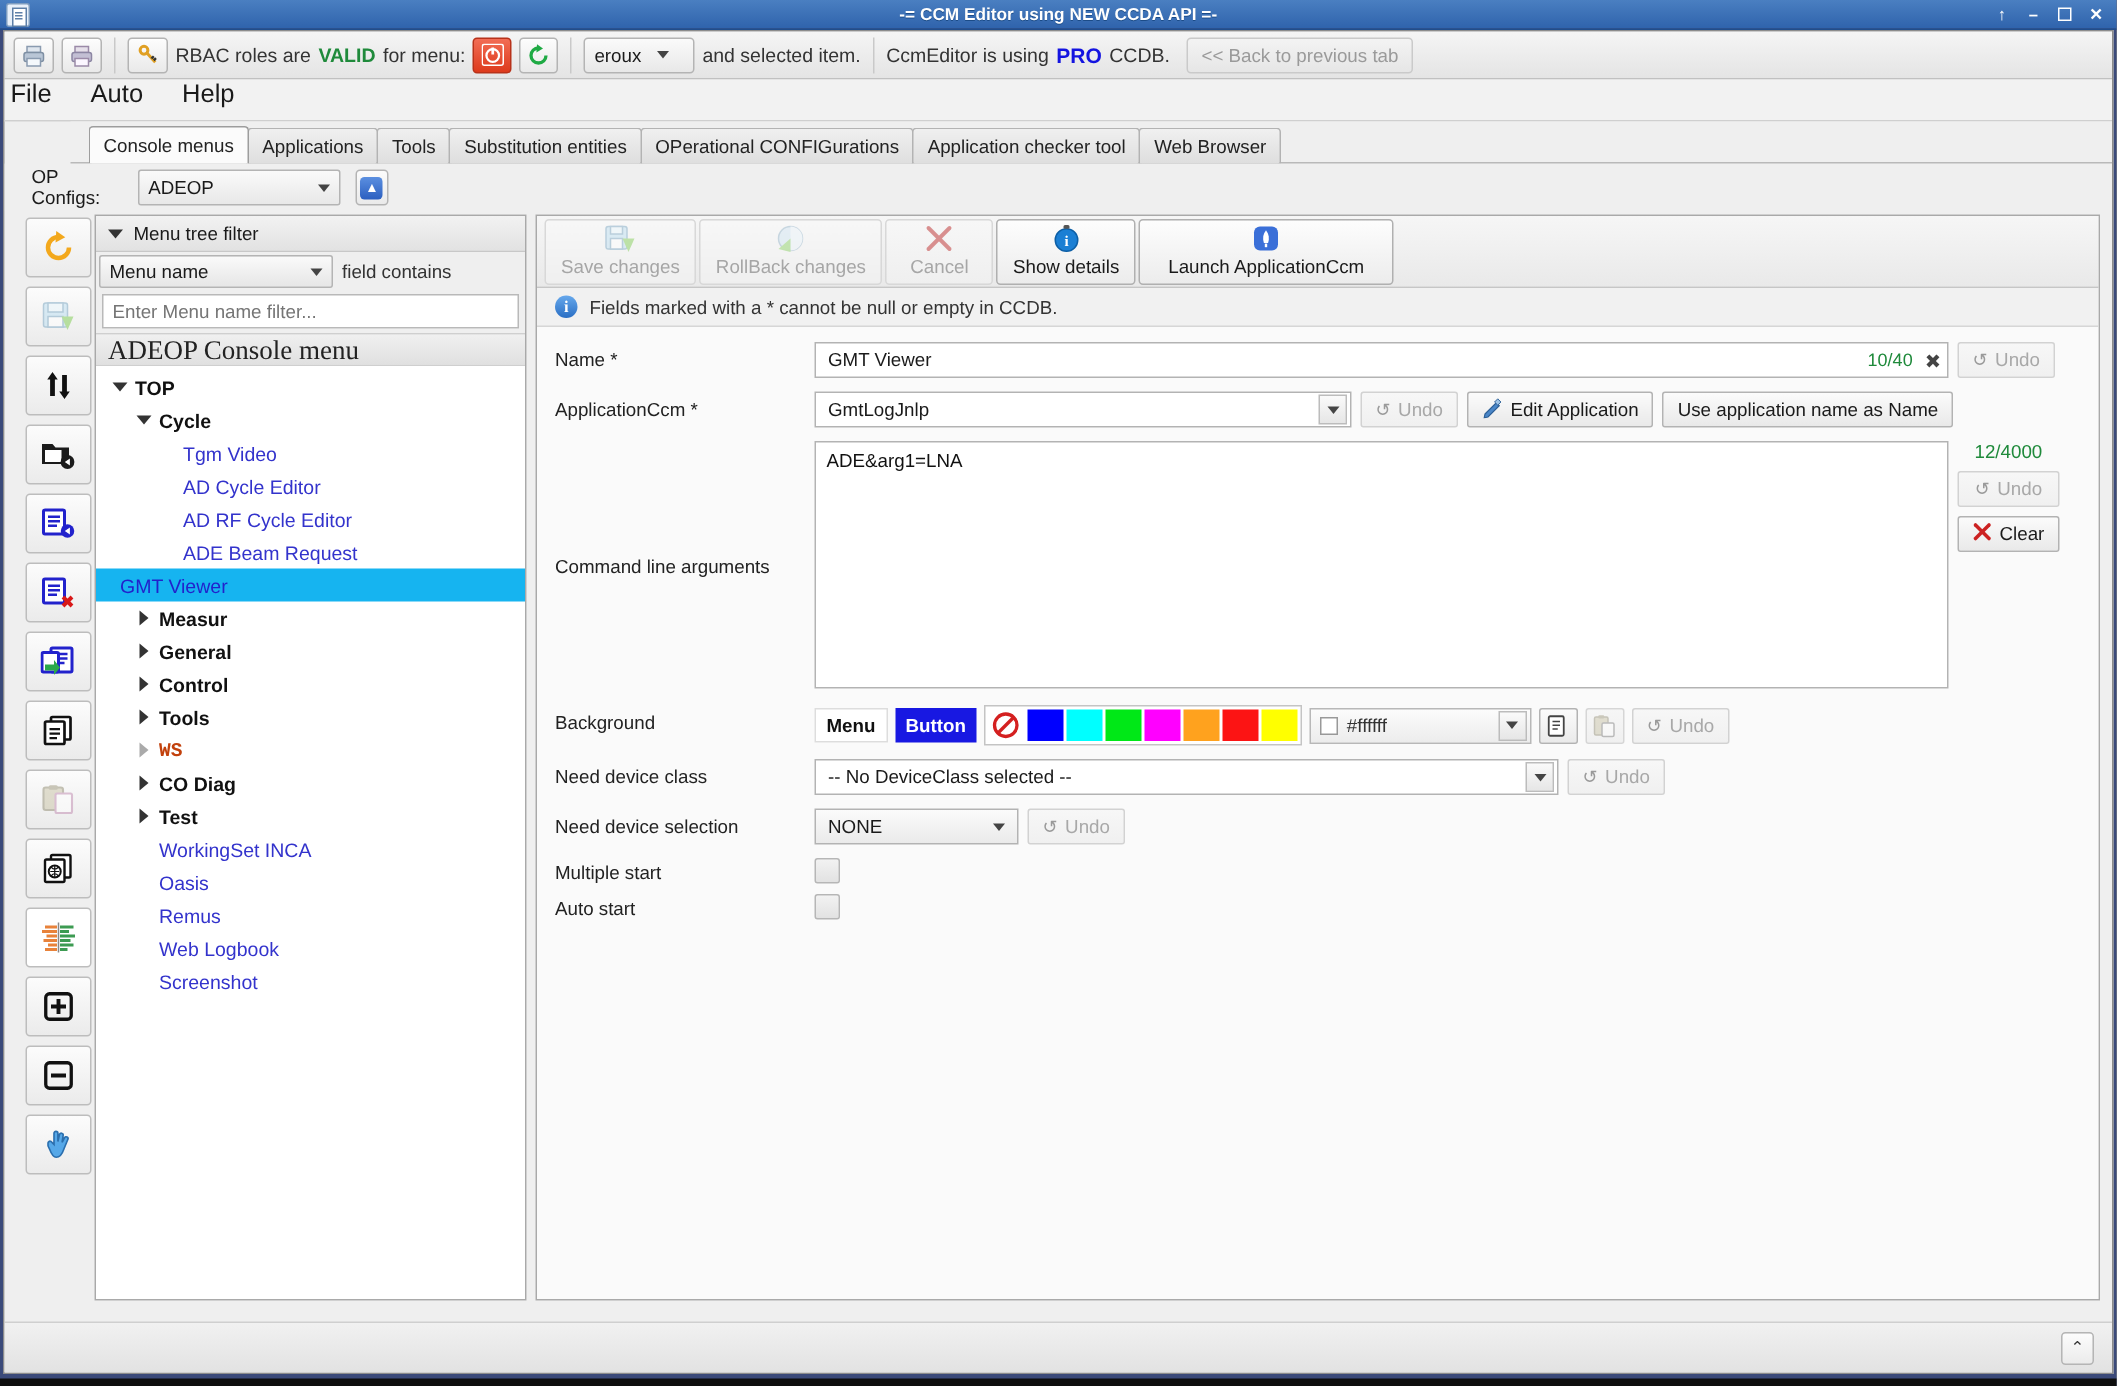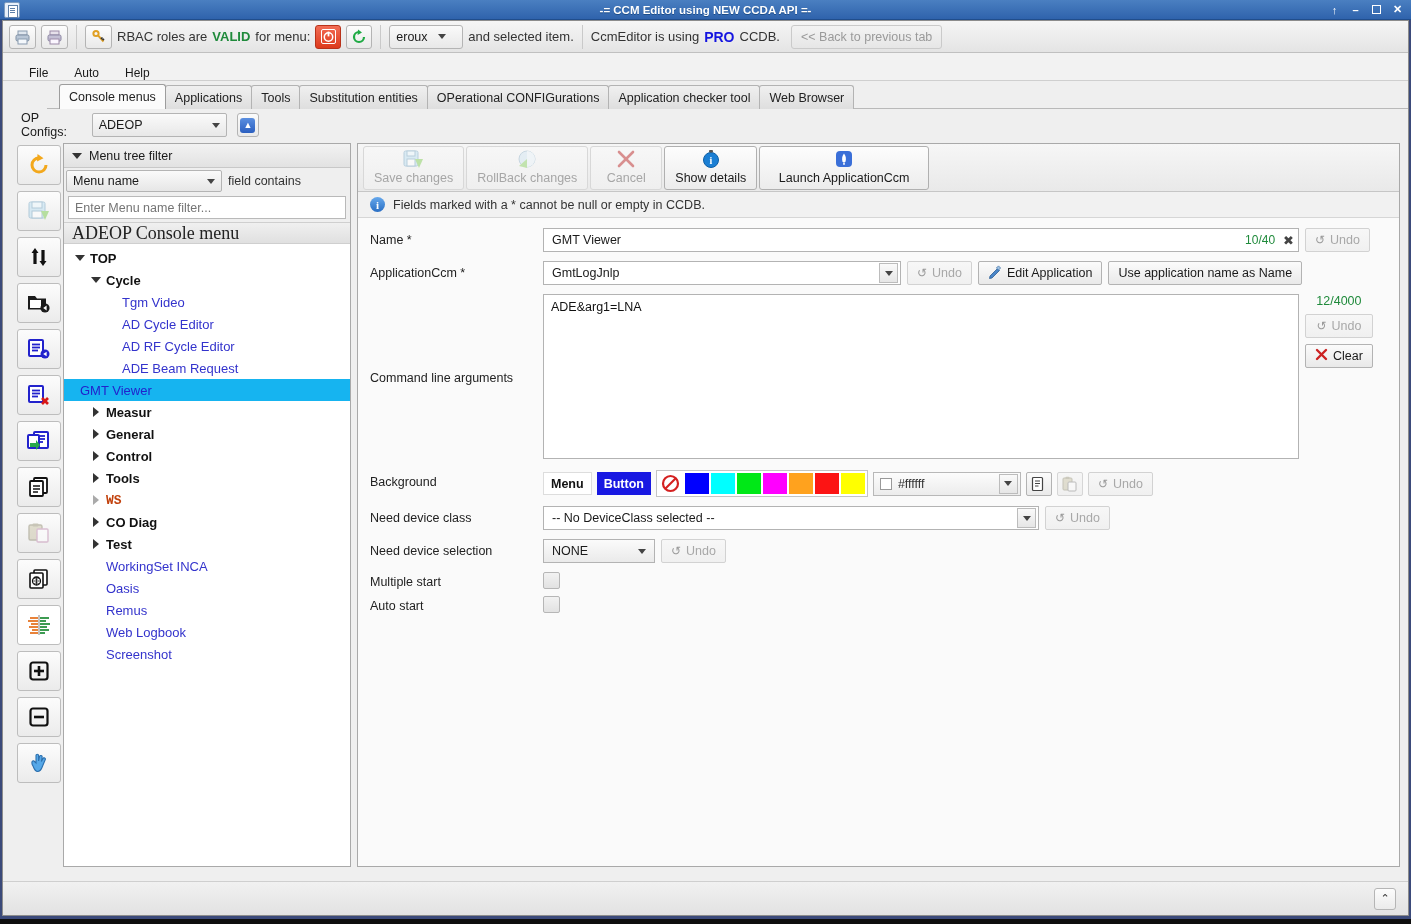--- a/index.html
+++ b/index.html
@@ -86,22 +86,22 @@
     height:24px; min-width:74px; padding:0 6px;
     background:linear-gradient(#fafafa,#e8e8e8);
     border:1px solid #b4b4b4; border-radius:3px;
     display:flex; align-items:center; gap:10px; font-size:12.5px;
   }
   .caret { width:0;height:0;border-left:4px solid transparent;border-right:4px solid transparent;border-top:5px solid #444; }
   
   #menubar {
     height:28px; flex:0 0 28px; background:#f2f2f2;
     border-bottom:1px solid #cfcfcf;
-    display:flex; align-items:flex-end; padding-left:26px; gap:26px;
-    font-size:12px;
+    display:flex; align-items:flex-start; padding-left:4px; gap:26px;
+    font-size:17px;
   }
   #menubar span { cursor:default; }
   
   #tabstrip {
     height:28px; flex:0 0 28px; padding-left:12px;
     display:flex; align-items:flex-end; gap:0px;
     background:#efefef; position:relative;margin-left:44px;
   }
   #tabstrip:after{content:"";position:absolute;left:0;right:0;bottom:0;height:1px;background:#b9b9b9;}
   .tab {
@@ -841,21 +841,21 @@
                 <div class="gbtn disabled">
                   <span class="undo-ico">↺</span>
                   <span>Undo</span>
                 </div>
               </div>
             </div>
 
             <div class="frow">
               <div class="flabel">Need device selection</div>
               <div class="ctl">
-                <div class="combo" style="width:112px;background:linear-gradient(#fbfbfb,#eaeaea);border:1px solid #b3b3b3;">
+                <div class="combo" style="width:136px;background:linear-gradient(#fbfbfb,#eaeaea);border:1px solid #b3b3b3;">
                   <span>NONE</span>
                   <span class="caret" style="margin-left:auto;margin-right:6px;"></span>
                 </div>
                 <div class="gbtn disabled">
                   <span class="undo-ico">↺</span>
                   <span>Undo</span>
                 </div>
               </div>
             </div>
 

